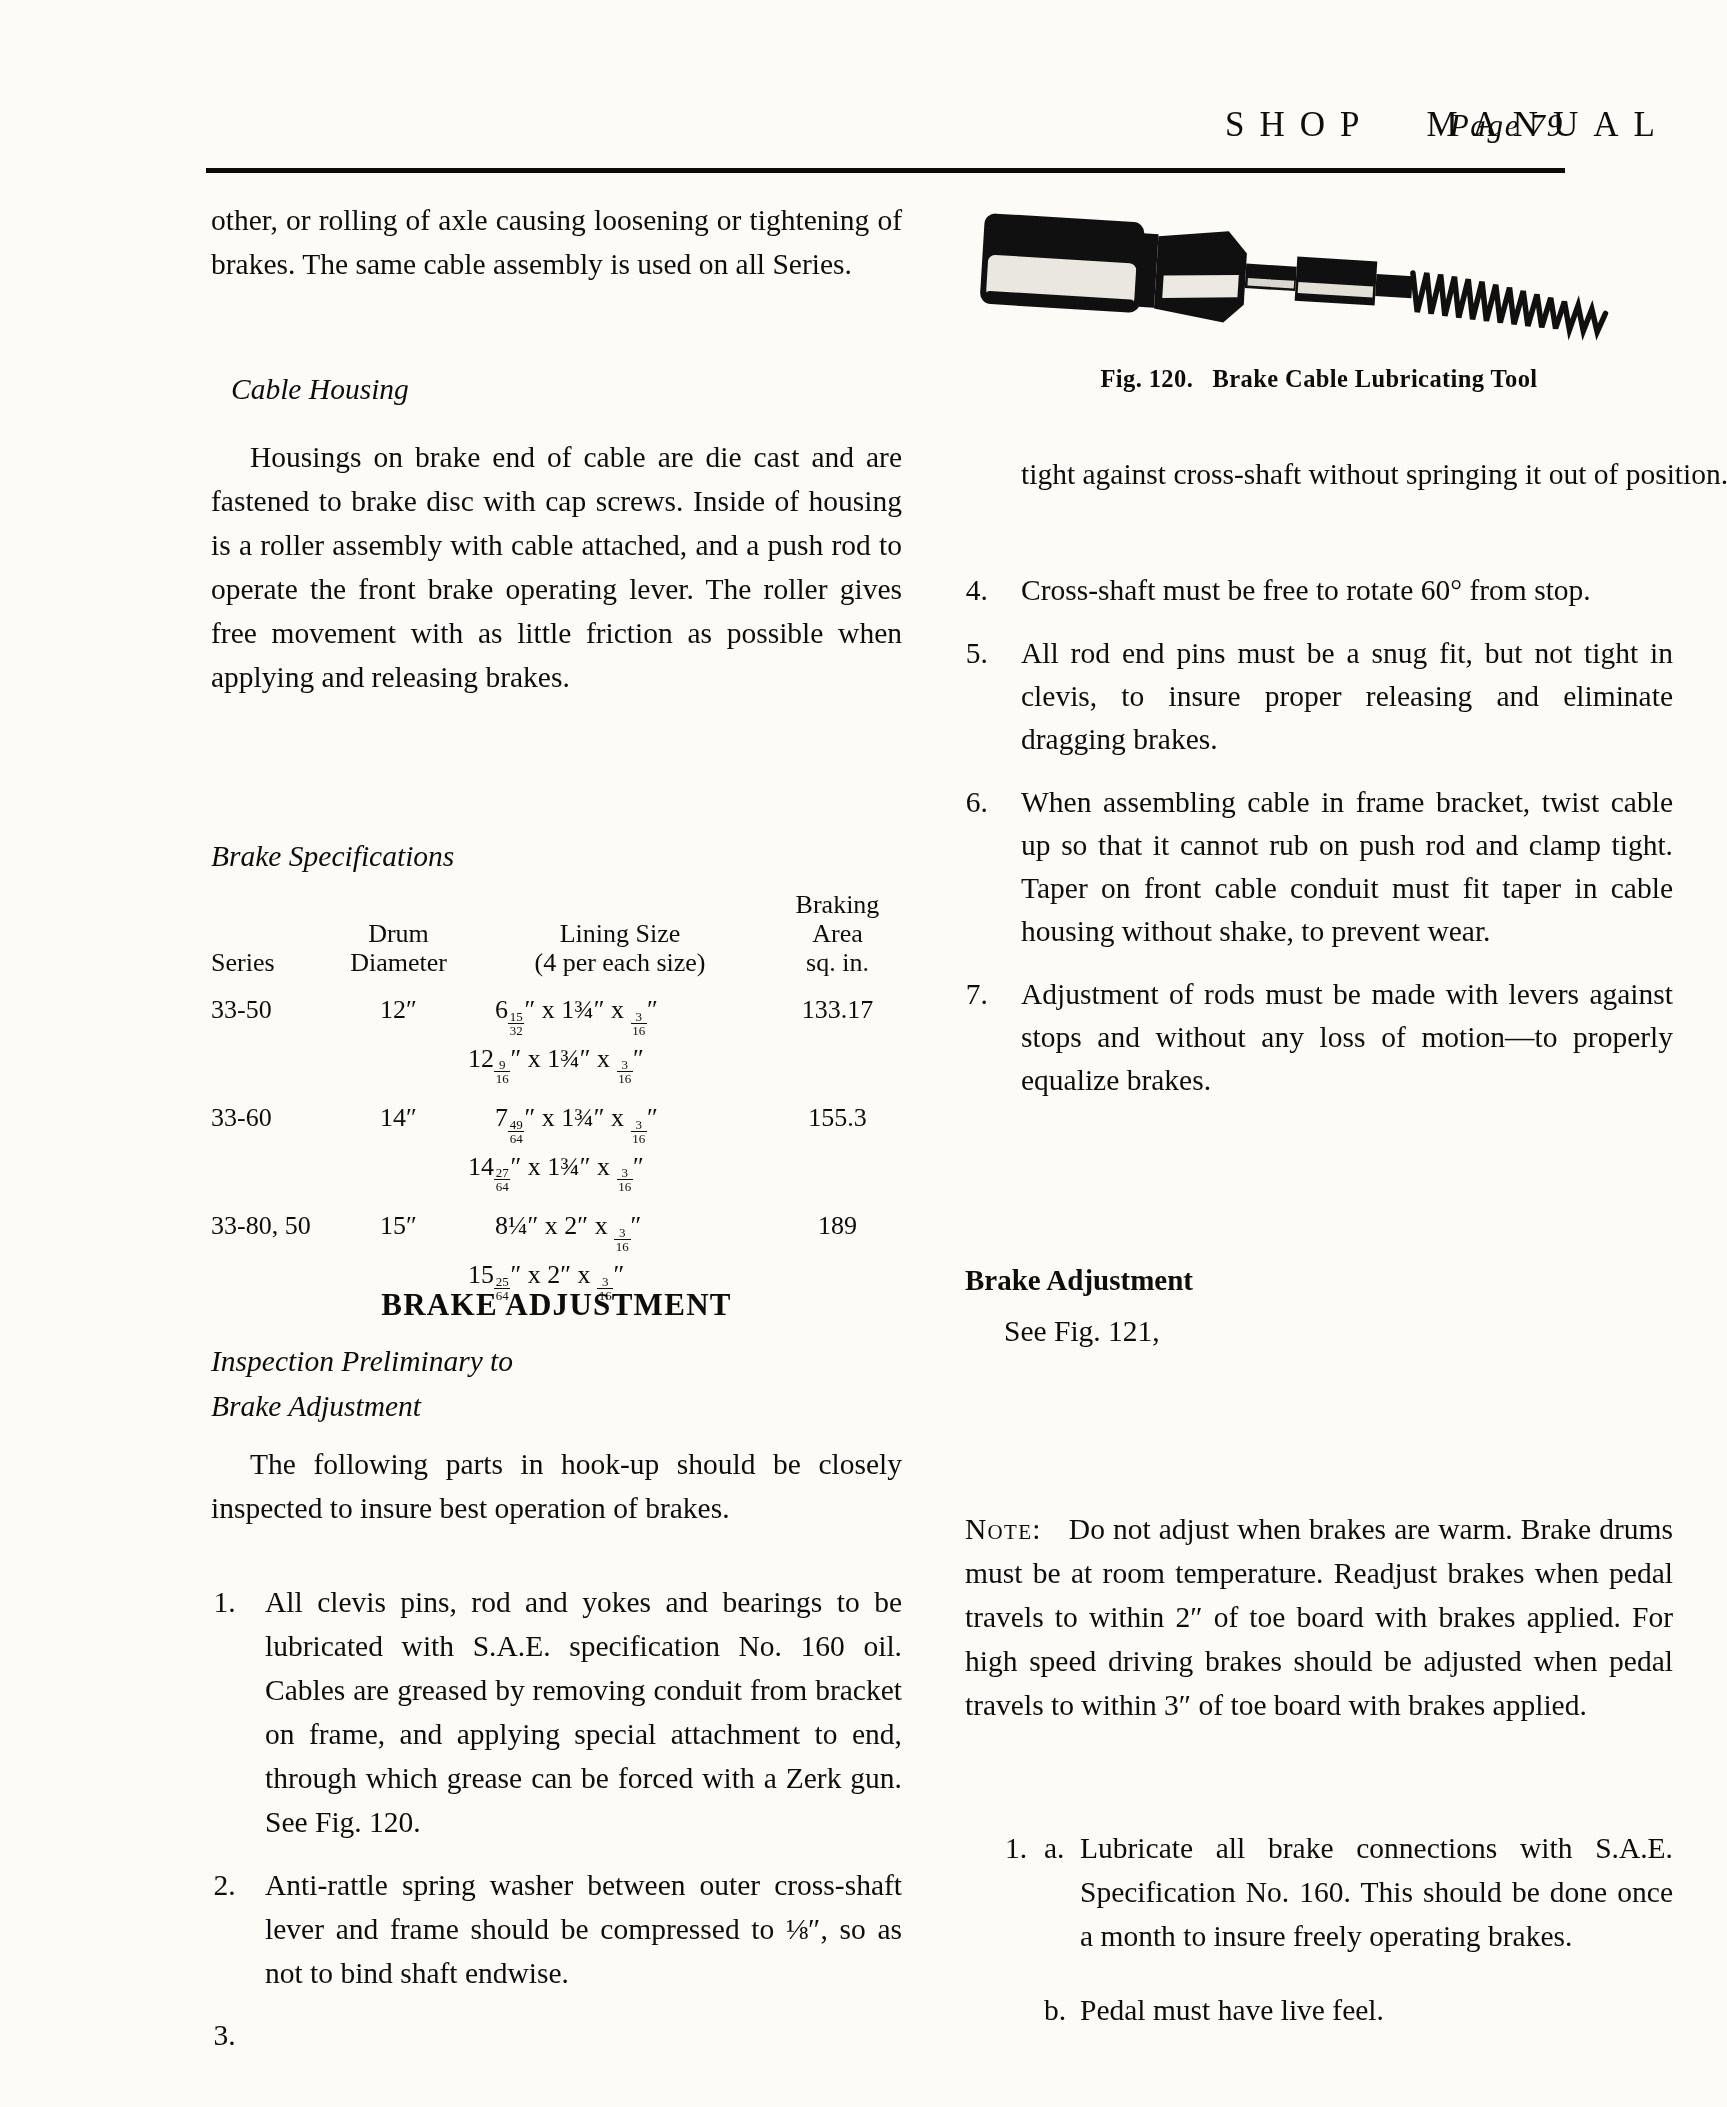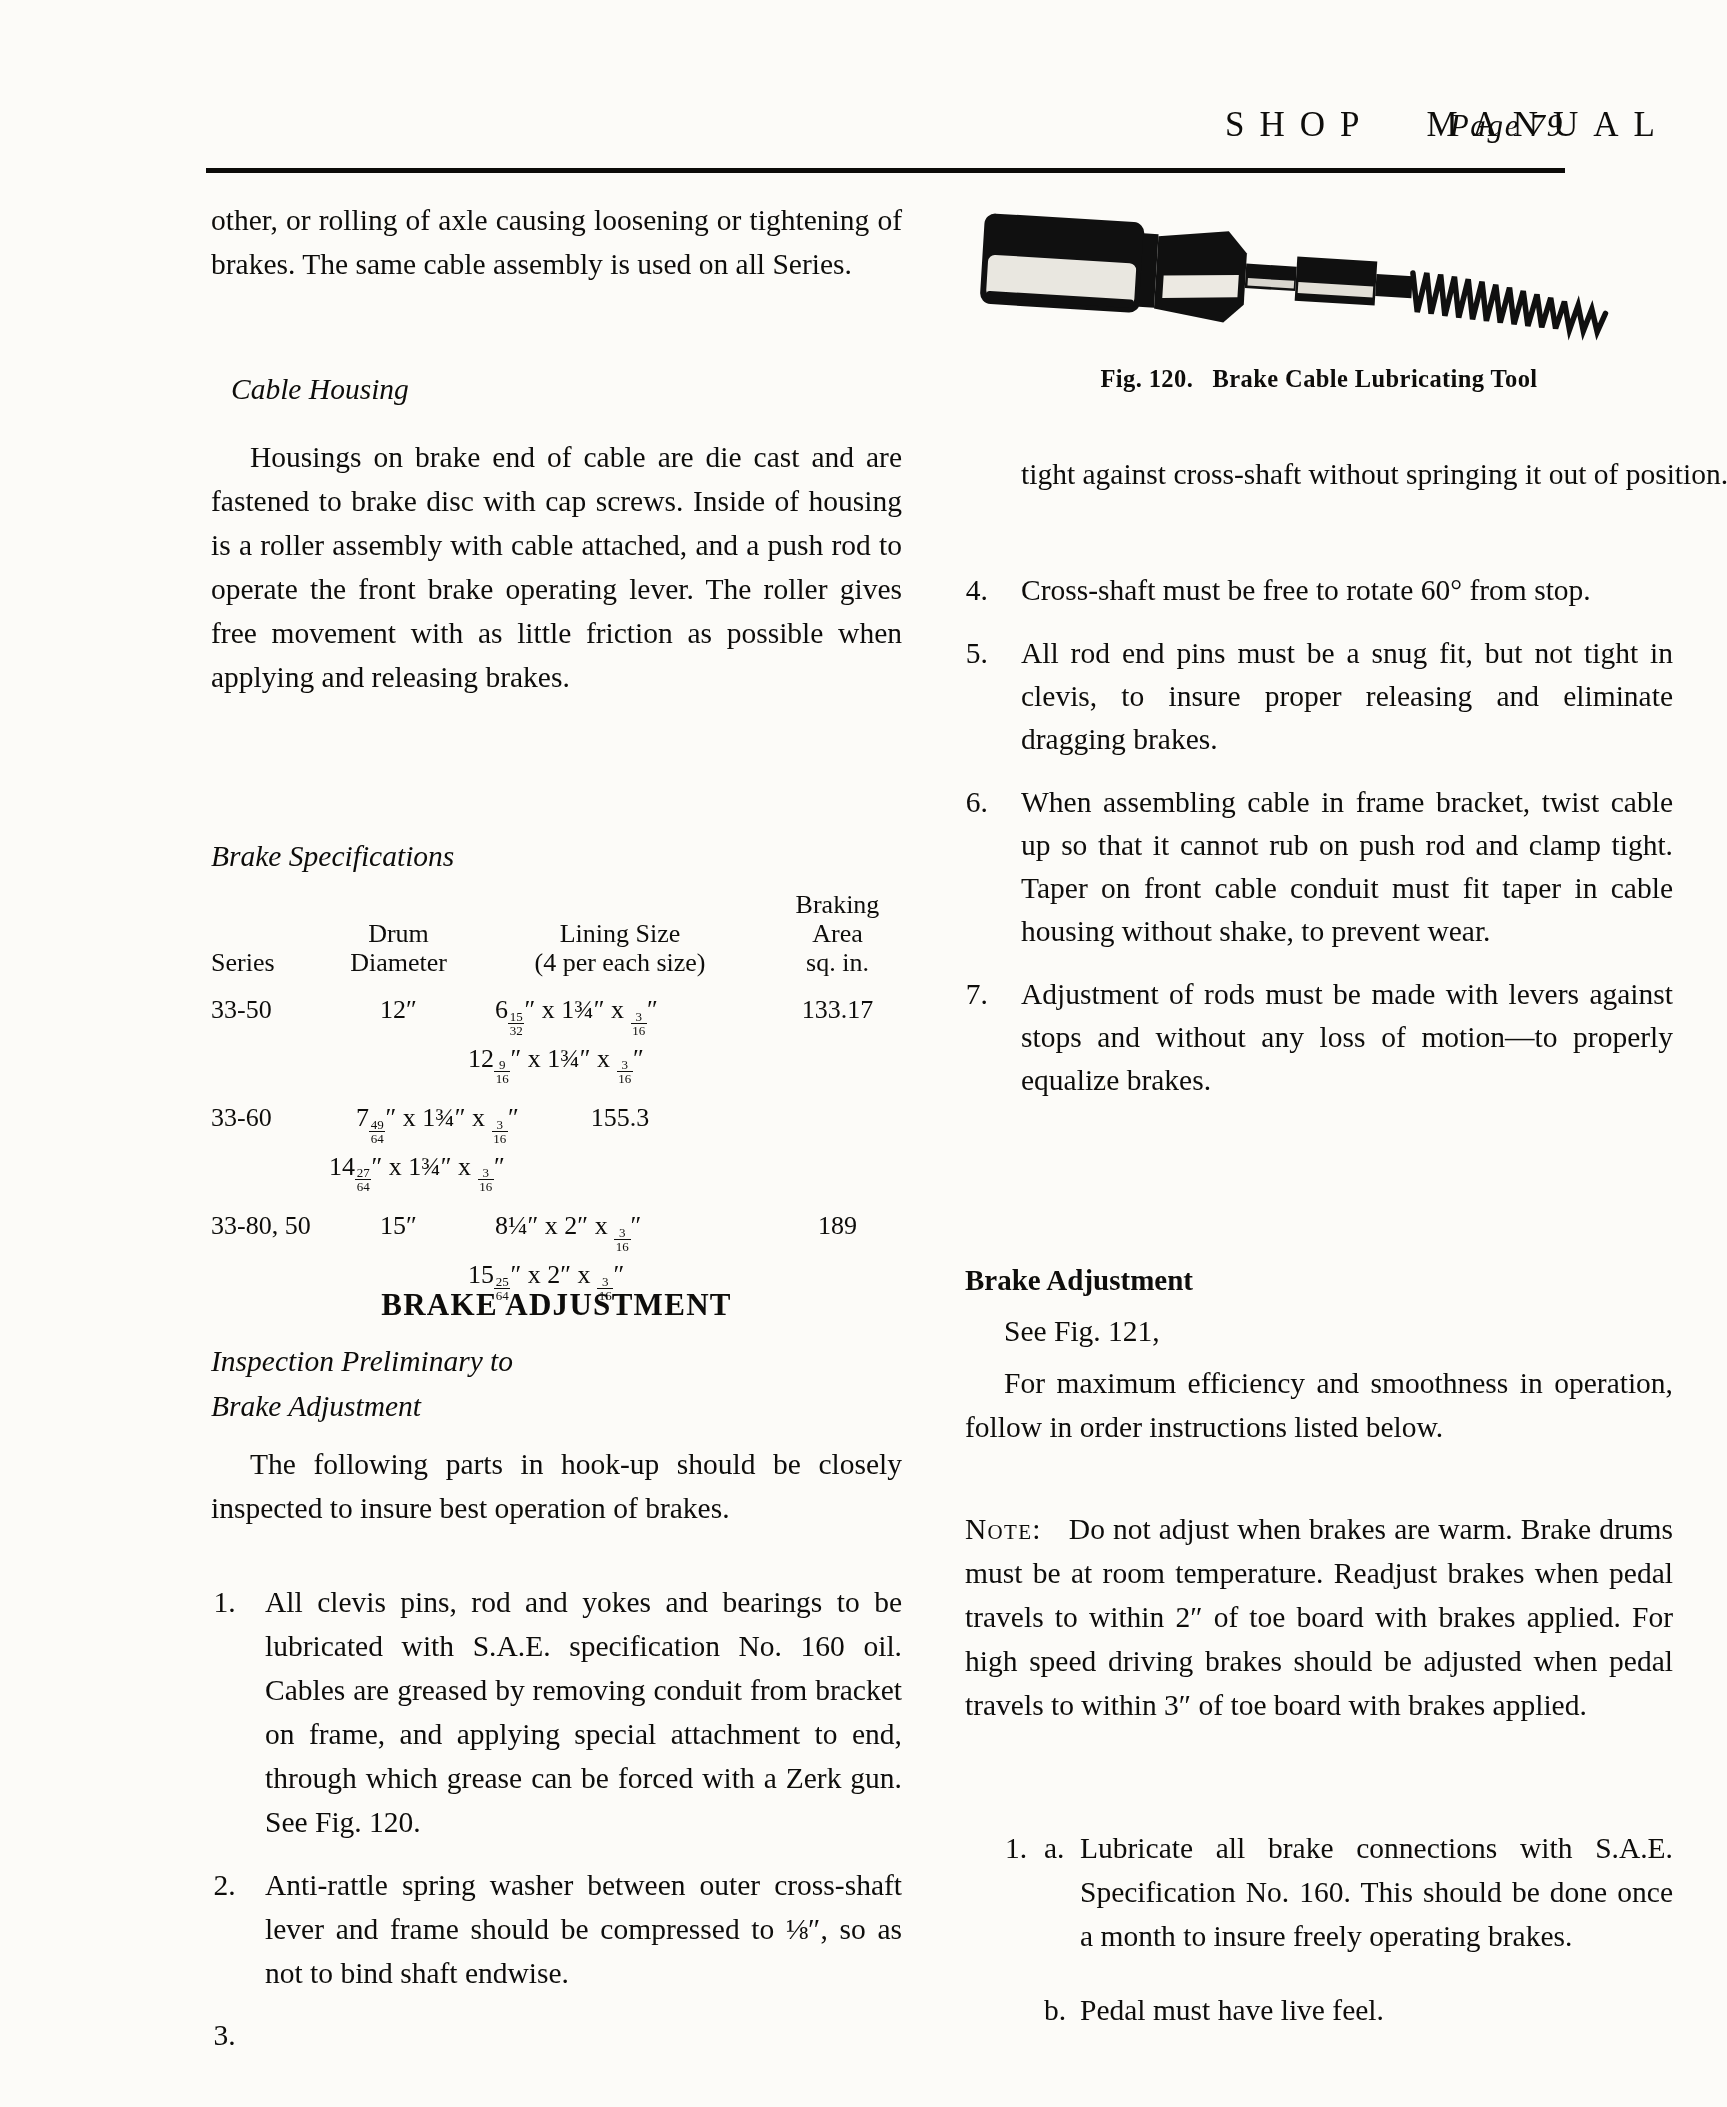--- a/index.html
+++ b/index.html
@@ -108,20 +108,21 @@
                 <span class="fd">16</span>
               </span>″ x 1¾″ x <span class="frac">
                 <span class="fn">3</span>
                 <span class="fd">16</span>
               </span>″</div>
           </div>
           <div class="td c3">133.17</div>
         </div>
         <div class="tr">
           <div class="td c0">33-60</div>
+          <div class="td c1">14″</div>
           <div class="td c2">
             <div class="lining-line">7<span class="frac">
                 <span class="fn">49</span>
                 <span class="fd">64</span>
               </span>″ x 1¾″ x <span class="frac">
                 <span class="fn">3</span>
                 <span class="fd">16</span>
               </span>″</div>
             <div class="lining-line">14<span class="frac">
                 <span class="fn">27</span>
@@ -196,21 +197,20 @@
       <div class="rli"><span class="n">4.</span><span class="t">Cross-shaft must be free to rotate 60° from stop.</span></div>
       <div class="rli"><span class="n">5.</span><span class="t">All rod end pins must be a snug fit, but not tight in clevis, to insure proper releasing and eliminate dragging brakes.</span></div>
       <div class="rli"><span class="n">6.</span><span class="t">When assembling cable in frame bracket, twist cable up so that it cannot rub on push rod and clamp tight. Taper on front cable conduit must fit taper in cable housing without shake, to prevent wear.</span></div>
       <div class="rli"><span class="n">7.</span><span class="t">Adjustment of rods must be made with levers against stops and without any loss of motion—to properly equalize brakes.</span></div>
     </div>
 
   <div class="abs rcol bold-h ba-right" style="top:1264px;">Brake Adjustment</div>
 
   <p class="abs rcol ind seefig" style="top:1309px;">See Fig. 121,</p>
 
-  <p class="abs rcol justify ind" style="top:1361px;">For maximum efficiency and smoothness in operation, follow in order instructions listed below.</p>
 
   <p class="abs rcol justify" style="top:1507px;">
     <span class="scaps">Note:</span><span>Do not adjust when brakes are warm. Brake drums must be at room temperature. Readjust brakes when pedal travels to within 2″ of toe board with brakes applied. For high speed driving brakes should be adjusted when pedal travels to within 3″ of toe board with brakes applied.</span>
   </p>
 
   <div class="abs rcol" style="top:1826px;">
       <div class="sli"><span class="n1">1.</span><span class="n2">a.</span><span class="t">Lubricate all brake connections with S.A.E. Specification No. 160. This should be done once a month to insure freely operating brakes.</span></div>
       <div class="sli"><span class="n1"></span><span class="n2">b.</span><span class="t">Pedal must have live feel.</span></div>
     </div>
 

